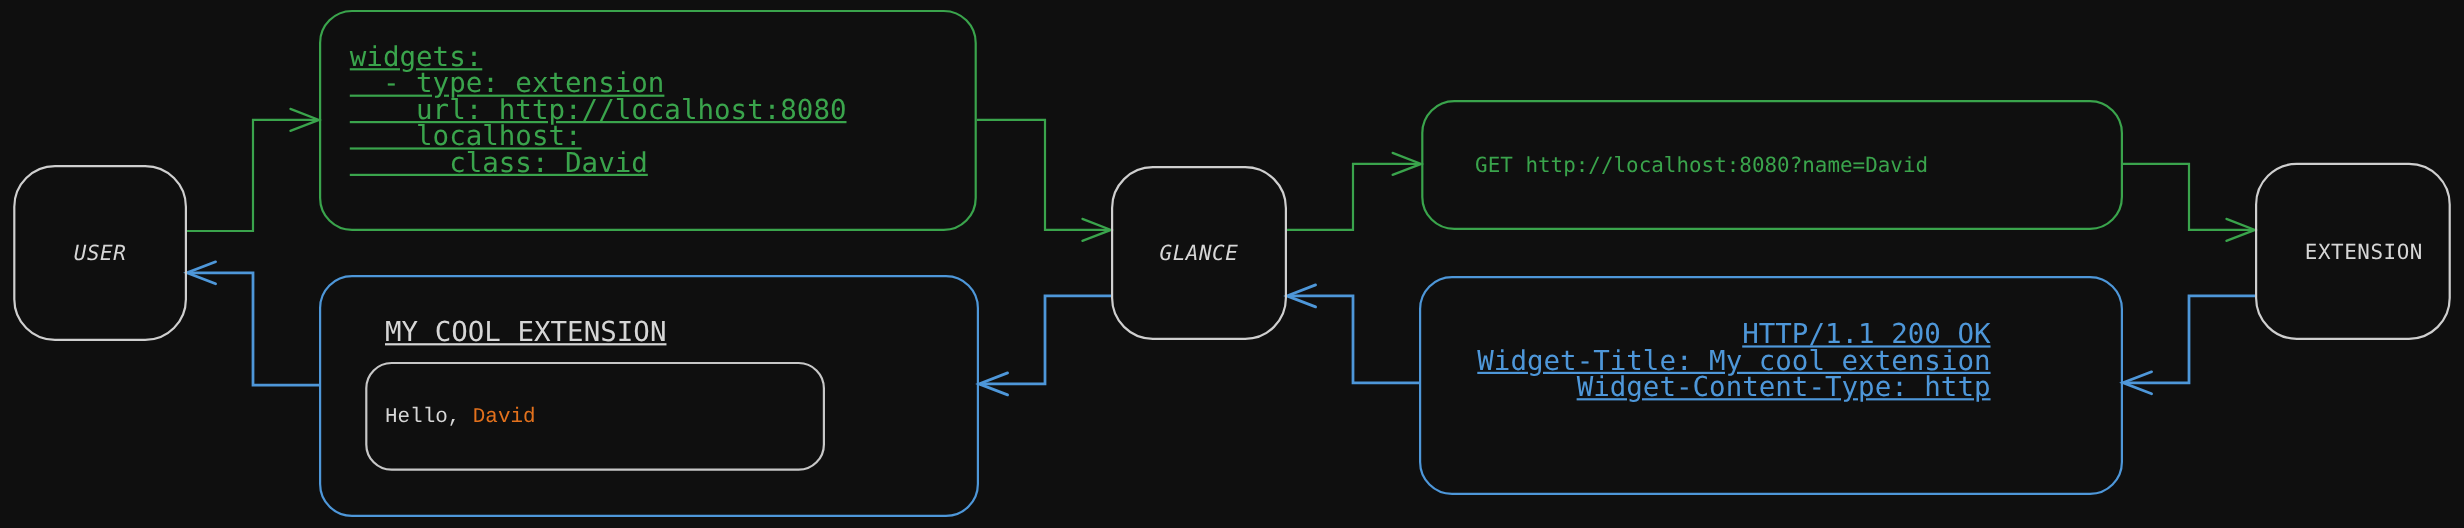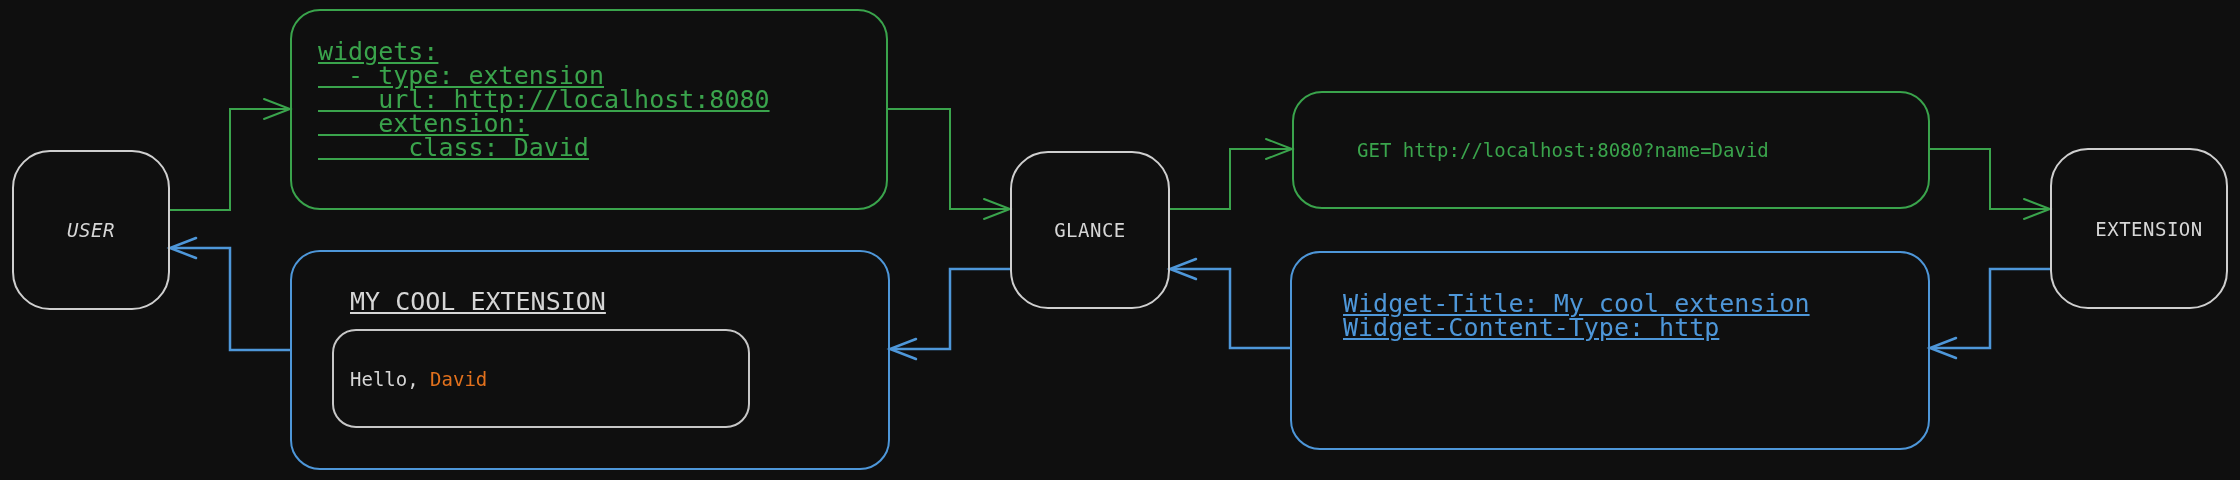--- a/index.html
+++ b/index.html
@@ -19,45 +19,45 @@
   .node{
     position:absolute;
     border:2px solid #cfcfcf;
     border-radius:38px;
     box-sizing:border-box;
     display:flex;align-items:center;justify-content:center;
     color:#d6d6d6;font-size:19px;letter-spacing:0.5px;
     background:transparent;
   }
   #node-user{left:12px;top:150px;width:158px;height:160px;font-style:italic;}
-  #node-glance{left:1010px;top:151px;width:160px;height:158px;}
+  #node-glance{left:1010px;top:151px;width:160px;height:158px;font-style:italic;}
   #node-extension{left:2050px;top:148px;width:178px;height:161px;padding-left:20px;}
 
   .codebox{
     position:absolute;border-radius:30px;box-sizing:border-box;background:transparent;
   }
   .codebox.green{border:2px solid #3aa44c;color:#3aa44c;}
-  .codebox.blue{border:2px solid #4e97d9;color:#4e97d9;}
+  .codebox.blue{border:2px solid #4e97d9;color:#4e97d9;text-align:right;}
   .line{height:24px;line-height:24px;font-size:25px;white-space:pre;text-decoration:underline;}
 
   #config-box{left:290px;top:9px;width:598px;height:201px;}
   #config-code{position:absolute;left:26px;top:29px;}
 
   #request-box{left:1292px;top:91px;width:638px;height:118px;display:flex;align-items:center;}
-  #request-text{margin-left:63px;font-size:19px;white-space:pre;}
+  #request-text{margin-left:47px;font-size:19px;white-space:pre;}
 
   #response-box{left:1290px;top:251px;width:640px;height:199px;}
   #response-code{position:absolute;left:51px;top:39px;}
 
   #widget-box{left:290px;top:250px;width:600px;height:220px;}
   #widget-title{position:absolute;left:58px;top:38px;color:#d6d6d6;}
   #widget-inner{
     position:absolute;left:40px;top:77px;width:418px;height:99px;
     border:2px solid #c7c7c7;border-radius:24px;box-sizing:border-box;
-    display:flex;align-items:center;
+    display:flex;align-items:center;font-family:Liberation Mono, monospace;
   }
   #widget-greeting{margin-left:16px;font-size:19px;white-space:pre;color:#d6d6d6;}
   #greeting-name{color:#e2711d;}
 </style>
 </head>
 <body>
 
 <div id="canvas">
 
   <svg id="connector-layer" viewBox="0 0 2240 480" xmlns="http://www.w3.org/2000/svg">
@@ -105,31 +105,32 @@
   </div>
   <div class="node" id="node-extension">
     <span>EXTENSION</span>
   </div>
 
   <div class="codebox green" id="config-box">
     <div id="config-code">
       <div class="line">widgets:</div>
       <div class="line">  - type: extension</div>
       <div class="line">    url: http://localhost:8080</div>
-      <div class="line">    extension:</div>
+      <div class="line">    localhost:</div>
       <div class="line">      class: David</div>
     </div>
   </div>
 
   <div class="codebox green" id="request-box">
     <span id="request-text">GET http://localhost:8080?name=David</span>
   </div>
 
   <div class="codebox blue" id="response-box">
     <div id="response-code">
+      <div class="line">HTTP/1.1 200 OK</div>
       <div class="line">Widget-Title: My cool extension</div>
       <div class="line">Widget-Content-Type: http</div>
       <div class="line"></div>
     </div>
   </div>
 
   <div class="codebox blue" id="widget-box">
     <div class="line" id="widget-title">MY COOL EXTENSION</div>
     <div id="widget-inner">
       <span id="widget-greeting"><span>Hello, </span><span id="greeting-name">David</span></span>

